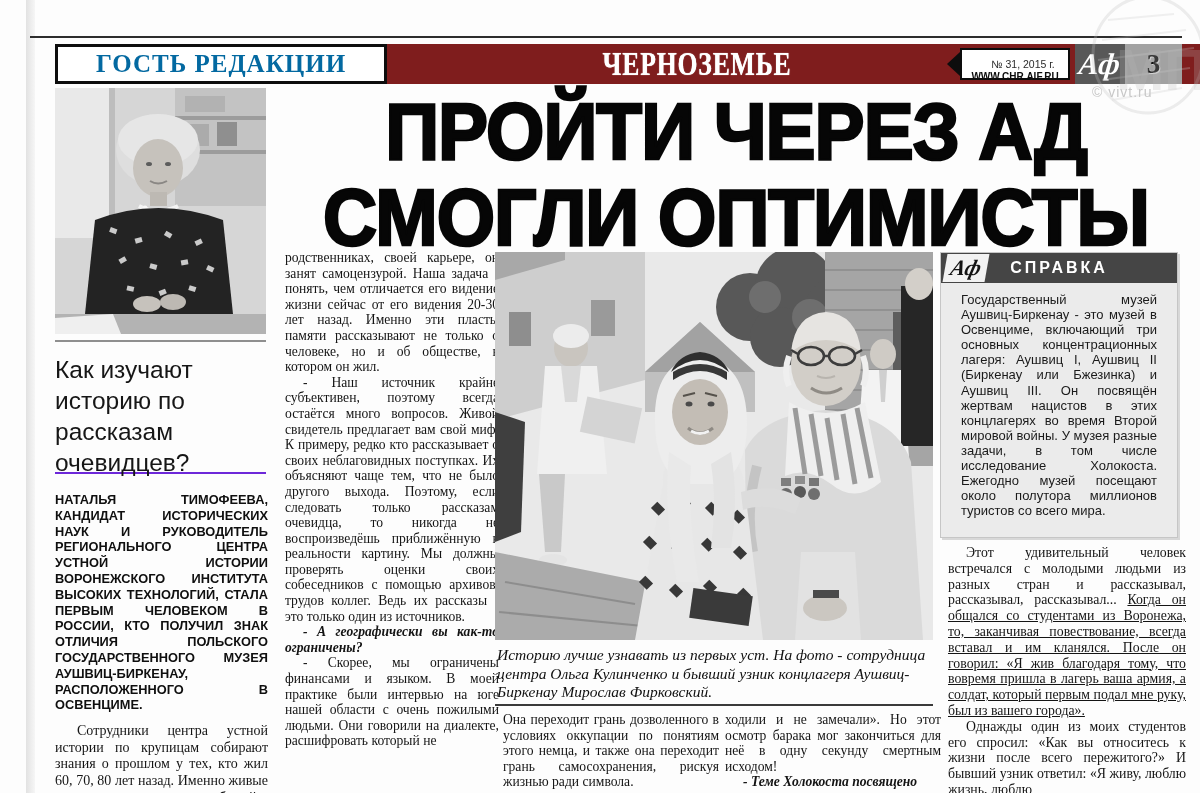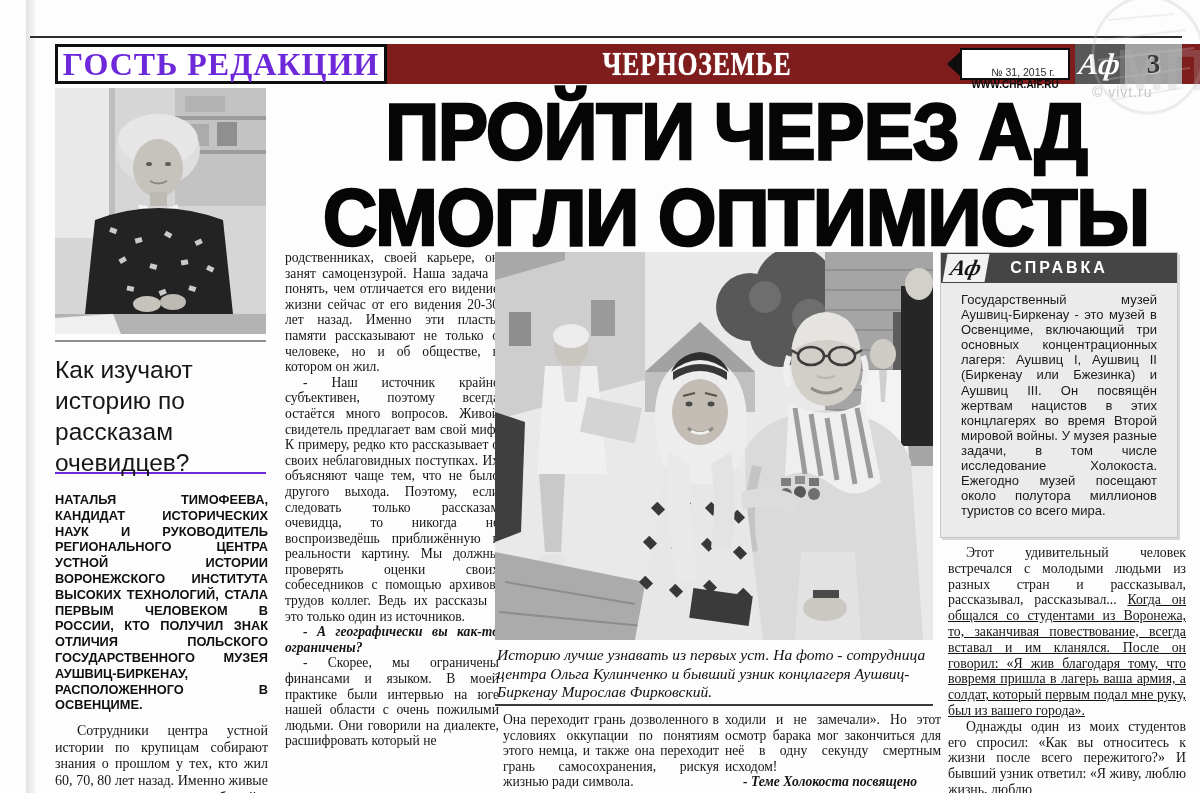--- a/index.html
+++ b/index.html
@@ -5,31 +5,31 @@
   html,body{margin:0;padding:0;background:#e9e9e9;}
   .page{position:relative;width:1200px;height:793px;background:#fdfdfd;overflow:hidden;
         font-family:"Liberation Serif",serif;color:#151515;}
   .edge-left{position:absolute;left:26px;top:0;width:9px;height:793px;
              background:linear-gradient(90deg,#e2e2e2,#f6f6f6);}
   .toprule{position:absolute;left:30px;top:36px;width:1152px;height:2px;background:#2d2d2d;}
 
   
   .hdr-left{position:absolute;left:55px;top:44px;width:332px;height:40px;box-sizing:border-box;
             background:#fff;border:3px solid #0d0d0d;display:flex;align-items:center;justify-content:center;}
-  .hdr-left span{font-family:"Liberation Serif",serif;font-weight:bold;font-size:32px;letter-spacing:1px;color:#6d28d9;}
+  .hdr-left span{font-family:"Liberation Serif",serif;font-weight:bold;font-size:25px;letter-spacing:1px;color:#0369a1;}
   .hdr-bar{position:absolute;left:387px;top:44px;width:954px;height:40px;background:#7f1d1d;}
   .nameplate{position:absolute;left:170px;top:2px;width:280px;text-align:center;color:#fff;
              font-family:"Liberation Serif",serif;font-weight:bold;font-size:33px;line-height:36px;
              transform:scaleX(.78);transform-origin:center;letter-spacing:1px;
              text-shadow:0 0 1px #fff;}
   .issue-box{position:absolute;left:573px;top:4px;width:110px;height:32px;box-sizing:border-box;
              background:#fff;border:2px solid #0d0d0d;text-align:center;font-family:"Liberation Sans",sans-serif;}
   .issue-box .arrow{position:absolute;left:-15px;top:2px;width:0;height:0;
              border-top:12px solid transparent;border-bottom:12px solid transparent;border-right:13px solid #0d0d0d;}
-  .issue-line1{font-size:10.5px;line-height:13px;color:#2b2b2b;display:block;margin-top:16px;padding-left:16px;}
+  .issue-line1{font-size:10.5px;line-height:13px;color:#2b2b2b;display:block;margin-top:8px;padding-left:16px;}
   .issue-line2{font-size:10px;line-height:12px;font-weight:bold;color:#0d0d0d;display:block;}
   .aif-logo{position:absolute;left:688px;top:0;width:50px;height:40px;background:#585858;
             display:flex;align-items:center;justify-content:center;}
   .aif-logo span{color:#fff;font-family:"Liberation Serif",serif;font-weight:bold;font-style:italic;
             font-size:30px;transform:skewX(-6deg);}
   .pageno-seg{position:absolute;left:738px;top:0;width:57px;height:40px;background:#a2a2a2;
             display:flex;align-items:center;justify-content:center;}
   .pageno-seg span{font-family:"Liberation Serif",serif;font-weight:bold;font-size:27px;color:#111;
             text-shadow:1px 1px 0 #d5d5d5;}
 

